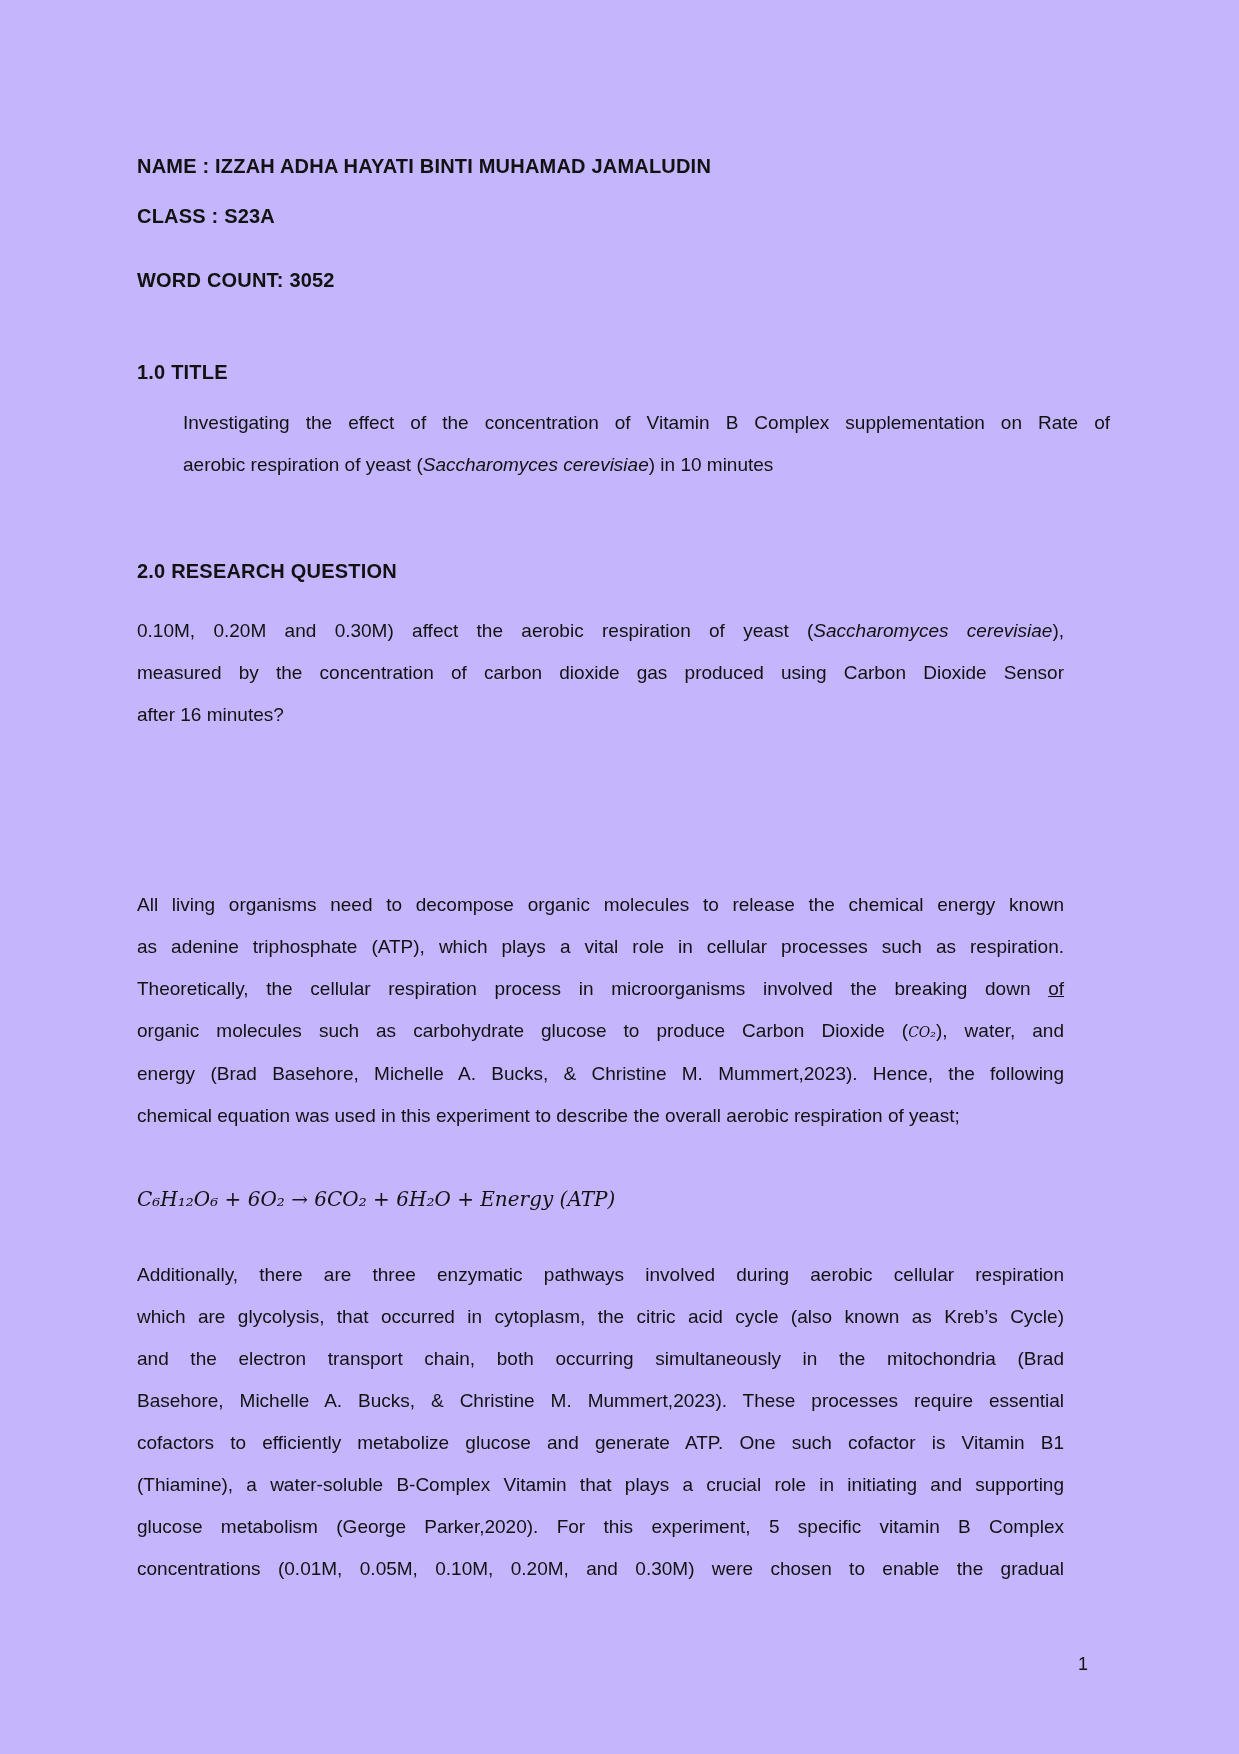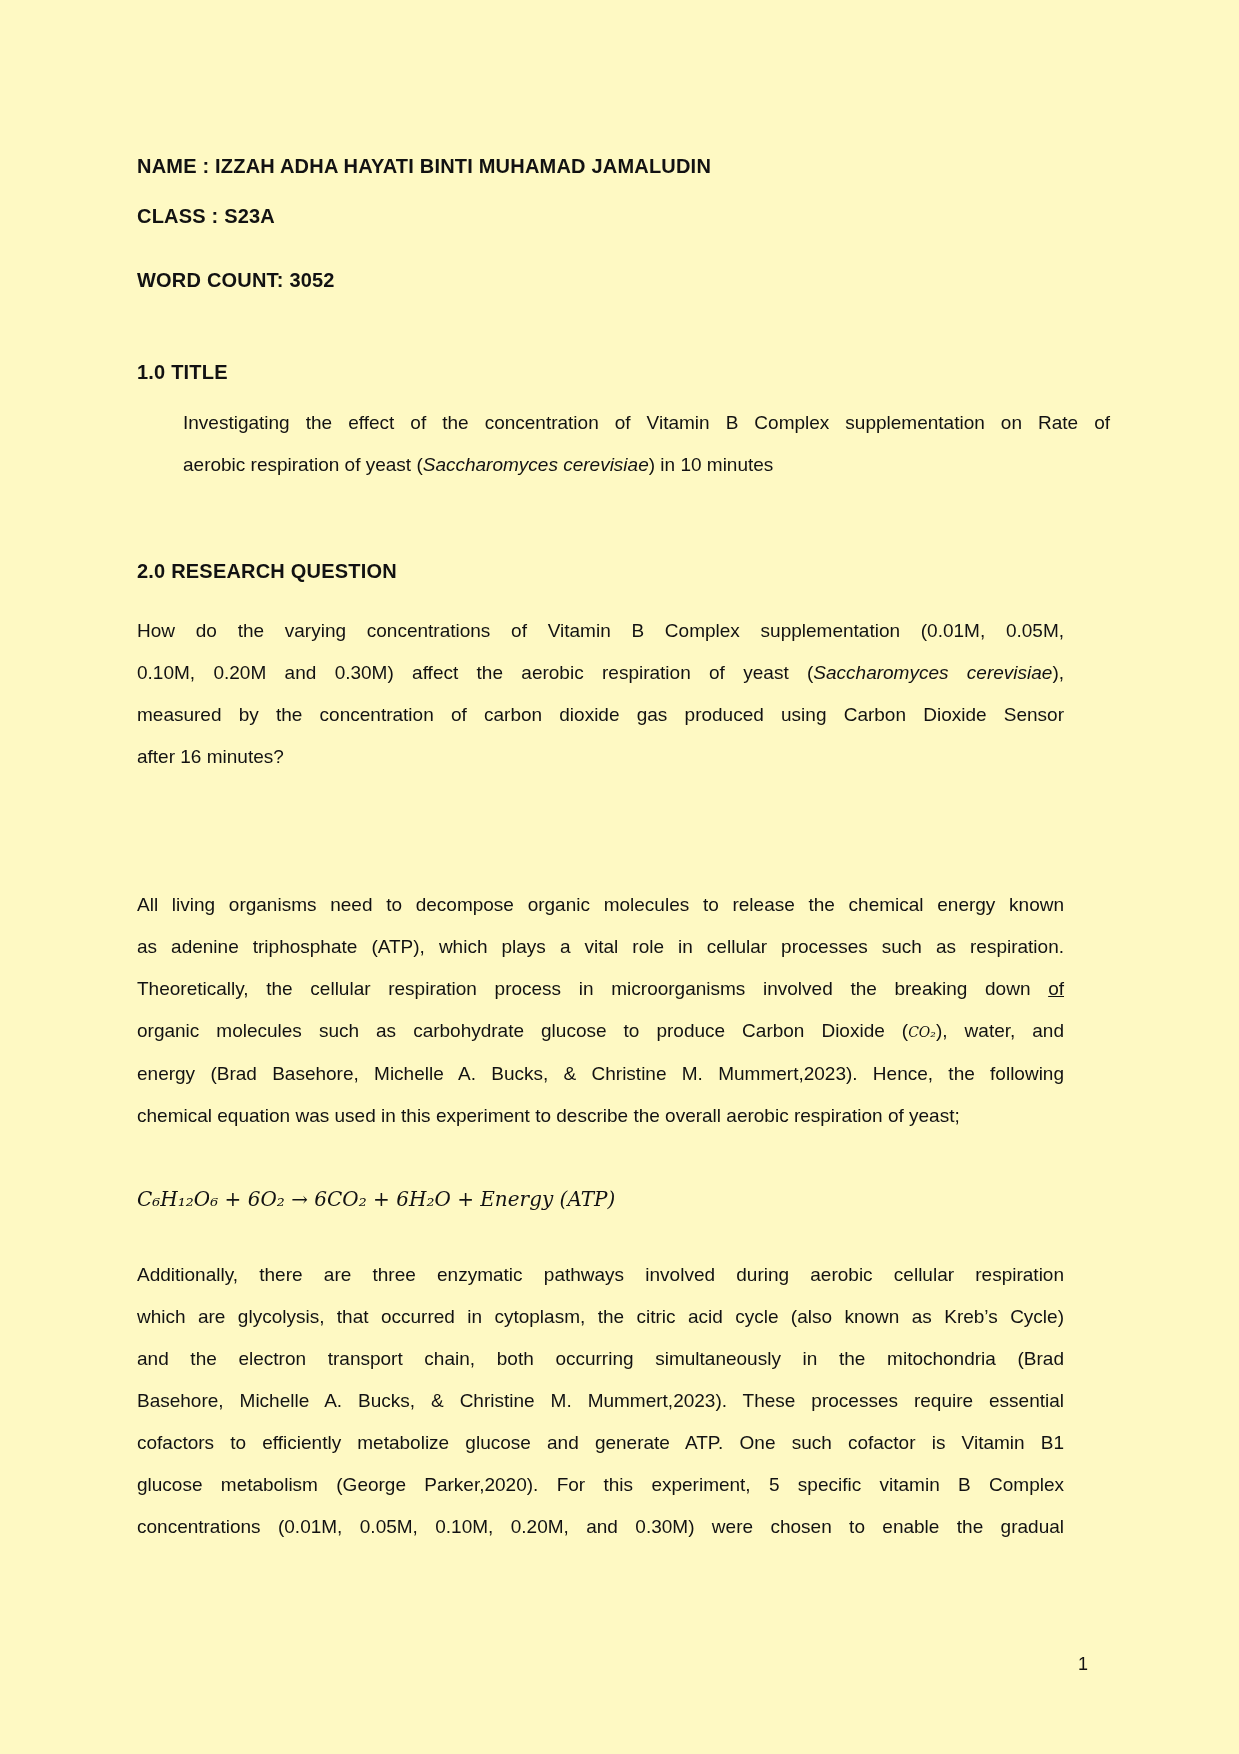--- a/index.html
+++ b/index.html
@@ -4,21 +4,21 @@
 <style>
   html, body {
     margin: 0;
     padding: 0;
     background: #ffffff;
   }
   .page {
     position: relative;
     width: 1239px;
     height: 1754px;
-    background: #fef9c3;
+    background: #c4b5fd;
     font-family: "Liberation Sans", sans-serif;
     color: #121212;
     overflow: hidden;
   }
   .block {
     position: absolute;
     left: 137px;
     width: 927px;
   }
   .hline {
@@ -82,21 +82,20 @@
   <div id="hdr-wc" class="block hline">WORD COUNT: 3052</div>
 
   <div id="sec1-h" class="block hline">1.0 TITLE</div>
   <div id="sec1-p" class="block">
     <div class="line jl">Investigating the effect of the concentration of Vitamin B Complex supplementation on Rate of</div>
     <div class="line"><span>aerobic respiration of yeast (</span><span class="run-i">Saccharomyces cerevisiae</span><span>) in 10 minutes</span></div>
   </div>
 
   <div id="sec2-h" class="block hline">2.0 RESEARCH QUESTION</div>
   <div id="sec2-p" class="block">
-    <div class="line jl">How do the varying concentrations of Vitamin B Complex supplementation (0.01M, 0.05M,</div>
     <div class="line jl"><span>0.10M, 0.20M and 0.30M) affect the aerobic respiration of yeast (</span><span class="run-i">Saccharomyces cerevisiae</span><span>),</span></div>
     <div class="line jl">measured by the concentration of carbon dioxide gas produced using Carbon Dioxide Sensor</div>
     <div class="line">after 16 minutes?</div>
   </div>
 
   <div id="sec3-p1" class="block">
     <div class="line jl">All living organisms need to decompose organic molecules to release the chemical energy known</div>
     <div class="line jl">as adenine triphosphate (ATP), which plays a vital role in cellular processes such as respiration.</div>
     <div class="line jl"><span>Theoretically, the cellular respiration process in microorganisms involved the breaking down </span><span class="run-u">of</span></div>
     <div class="line jl"><span>organic molecules such as carbohydrate glucose to produce Carbon Dioxide (</span><span class="run-m">CO₂</span><span>), water, and</span></div>
@@ -105,19 +104,20 @@
   </div>
 
   <div id="equation" class="block equation">C₆H₁₂O₆ + 6O₂ → 6CO₂ + 6H₂O + Energy (ATP)</div>
 
   <div id="sec3-p2" class="block">
     <div class="line jl">Additionally, there are three enzymatic pathways involved during aerobic cellular respiration</div>
     <div class="line jl">which are glycolysis, that occurred in cytoplasm, the citric acid cycle (also known as Kreb’s Cycle)</div>
     <div class="line jl">and the electron transport chain, both occurring simultaneously in the mitochondria (Brad</div>
     <div class="line jl">Basehore, Michelle A. Bucks, &amp; Christine M. Mummert,2023). These processes require essential</div>
     <div class="line jl">cofactors to efficiently metabolize glucose and generate ATP. One such cofactor is Vitamin B1</div>
+    <div class="line jl">(Thiamine), a water-soluble B-Complex Vitamin that plays a crucial role in initiating and supporting</div>
     <div class="line jl">glucose metabolism (George Parker,2020). For this experiment, 5 specific vitamin B Complex</div>
     <div class="line jl">concentrations (0.01M, 0.05M, 0.10M, 0.20M, and 0.30M) were chosen to enable the gradual</div>
   </div>
 
   <div id="footer" class="footer">1</div>
 
 </div>
 
 </body></html>

